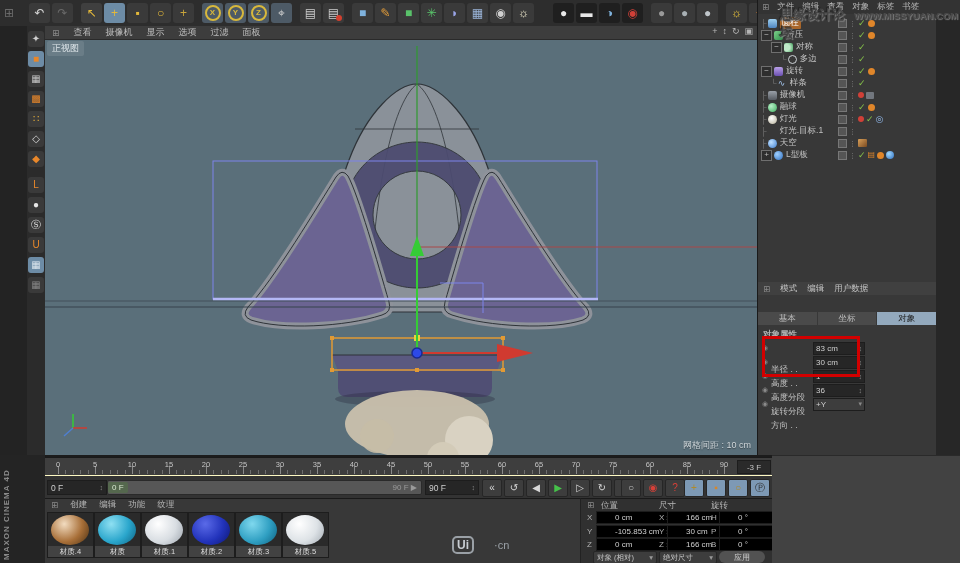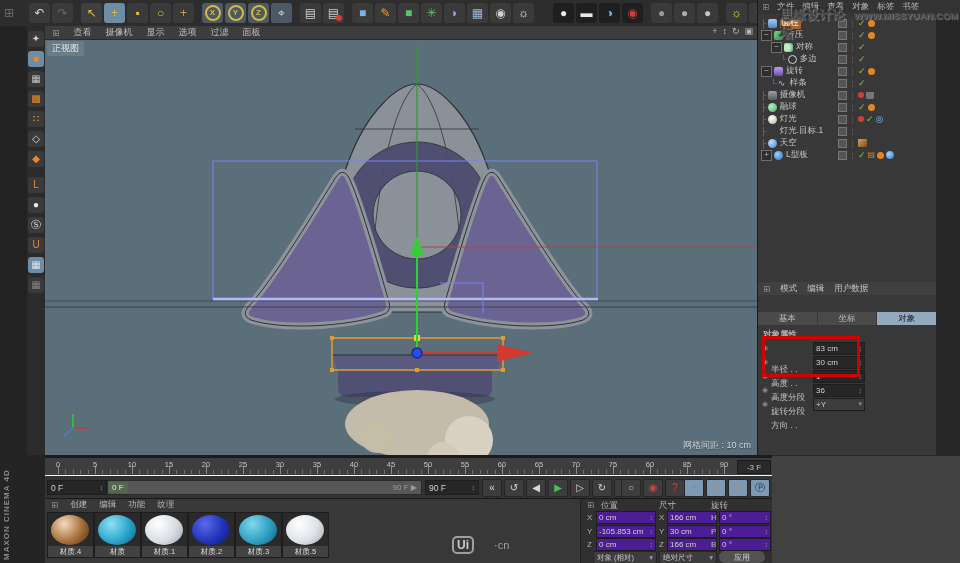--- a/index.html
+++ b/index.html
@@ -106,21 +106,21 @@
   #mat-panel{left:45px;top:498px;width:535px;height:65px;background:#383838;border-top:1px solid #1a1a1a;}
   #mat-menubar{position:absolute;left:0;top:0;width:535px;height:12px;display:flex;align-items:center;font-size:8.5px;color:#b5b5b5;}
   #mat-menubar .mi{margin:0 6px;}
   .mat-tile{position:absolute;top:13px;width:45px;height:44px;background:#2a2a2a;border:1px solid #1d1d1d;}
   .mat-ball{position:absolute;left:3px;top:2px;width:38px;height:30px;border-radius:50%;}
   .mat-label{position:absolute;left:0;bottom:0;width:100%;height:11px;background:rgba(70,70,70,.88);color:#ddd;font-size:7.5px;display:flex;align-items:center;justify-content:center;}
   #coord-panel{left:580px;top:498px;width:192px;height:65px;background:#303030;border-top:1px solid #1a1a1a;border-left:1px solid #222;font-size:8.5px;}
   #coord-headers{position:absolute;left:0;top:1px;width:192px;height:11px;color:#b8b8b8;}
   .co-row{position:absolute;width:192px;height:13px;display:flex;align-items:center;}
   .co-lab{color:#b0b0b0;font-size:8px;}
-  .co-field{height:11px;background:#4c1d95;border:1px solid #1d1d1d;color:#cfcfcf;font-size:8px;display:flex;align-items:center;justify-content:space-between;padding:0 2px;}
+  .co-field{height:11px;background:#000000;border:1px solid #1d1d1d;color:#cfcfcf;font-size:8px;display:flex;align-items:center;justify-content:space-between;padding:0 18px;}
   .co-dd{position:absolute;height:11px;background:#3d3d3d;border:1px solid #262626;color:#c5c5c5;font-size:7.5px;display:flex;align-items:center;justify-content:space-between;padding:0 3px;border-radius:2px;}
   #apply-btn{position:absolute;height:12px;background:#525252;border-radius:6px;color:#cfcfcf;font-size:8px;display:flex;align-items:center;justify-content:center;}
   #bottom-right{left:772px;top:455px;width:188px;height:108px;background:#424242;border-top:1px solid #2a2a2a;}
   
   #watermark-top{left:780px;top:6px;width:178px;display:flex;align-items:baseline;gap:4px;z-index:20;}
   #watermark-top .cn{font-size:13px;font-weight:bold;color:#454545;text-shadow:1px 1px 1px #7f7f7f,-1px -1px 1px #242424;}
   #watermark-top .url{font-size:9.5px;font-weight:bold;color:#4a4a4a;text-shadow:1px 1px 1px #7f7f7f;}
   #ui-cn{left:452px;top:536px;display:flex;align-items:center;gap:20px;color:#9aa0a6;z-index:20;}
   #ui-cn .box{border:2px solid #9aa0a6;border-radius:5px;padding:0px 3px;font-weight:bold;font-size:12px;color:#c8cdd2;}
   #ui-cn .cn{font-size:11px;}

